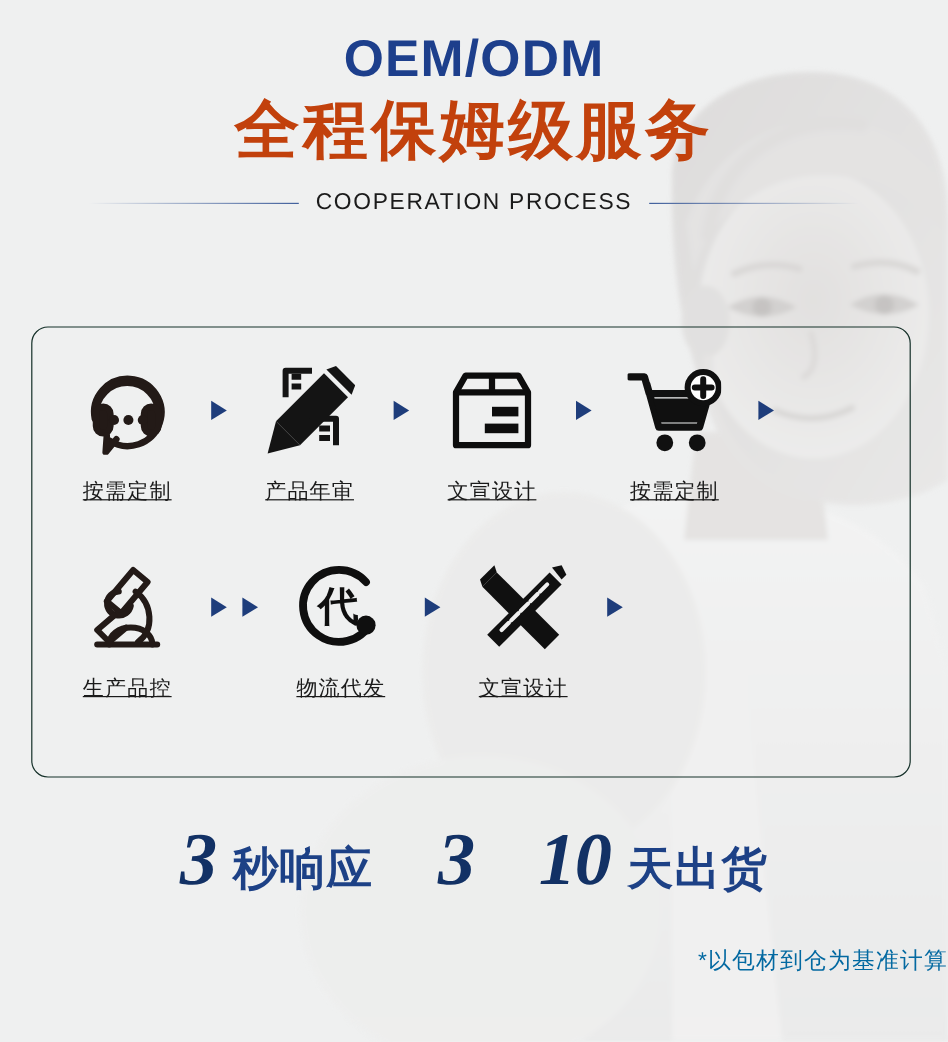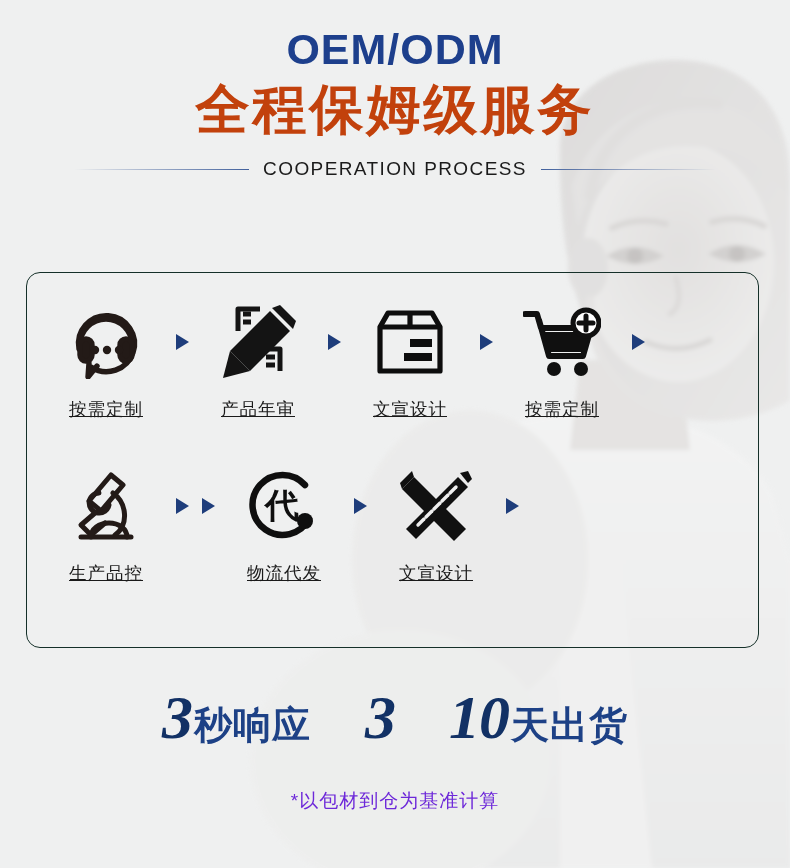--- a/index.html
+++ b/index.html
@@ -85,25 +85,25 @@
   }
   .stat{display:flex;align-items:baseline;}
   .stat .num{
     font-family:"Liberation Serif","DejaVu Serif",serif;
     font-style:italic;font-weight:bold;
     font-size:62px;color:#123165;line-height:1;
     letter-spacing:-1px;
   }
   .stat .txt{
     font-size:38px;font-weight:bold;color:#1d4186;
-    letter-spacing:1px;line-height:1;margin-left:2px;
+    letter-spacing:1px;line-height:1;margin-left:14px;
   }
   .footnote{
     position:absolute;z-index:2;left:0;top:788px;width:790px;
-    text-align:center;font-size:19px;color:#6d28d9;letter-spacing:1px;
+    text-align:right;font-size:19px;color:#0369a1;letter-spacing:1px;
   }
 </style>
 </head>
 <body>
 
 <svg id="bg-portrait" viewBox="0 0 790 868" xmlns="http://www.w3.org/2000/svg" aria-hidden="true">
   <defs>
     <radialGradient id="skinG" cx="50%" cy="45%" r="60%">
       <stop offset="0%" stop-color="#d8d4d2"></stop>
       <stop offset="100%" stop-color="#ecebea"></stop>

